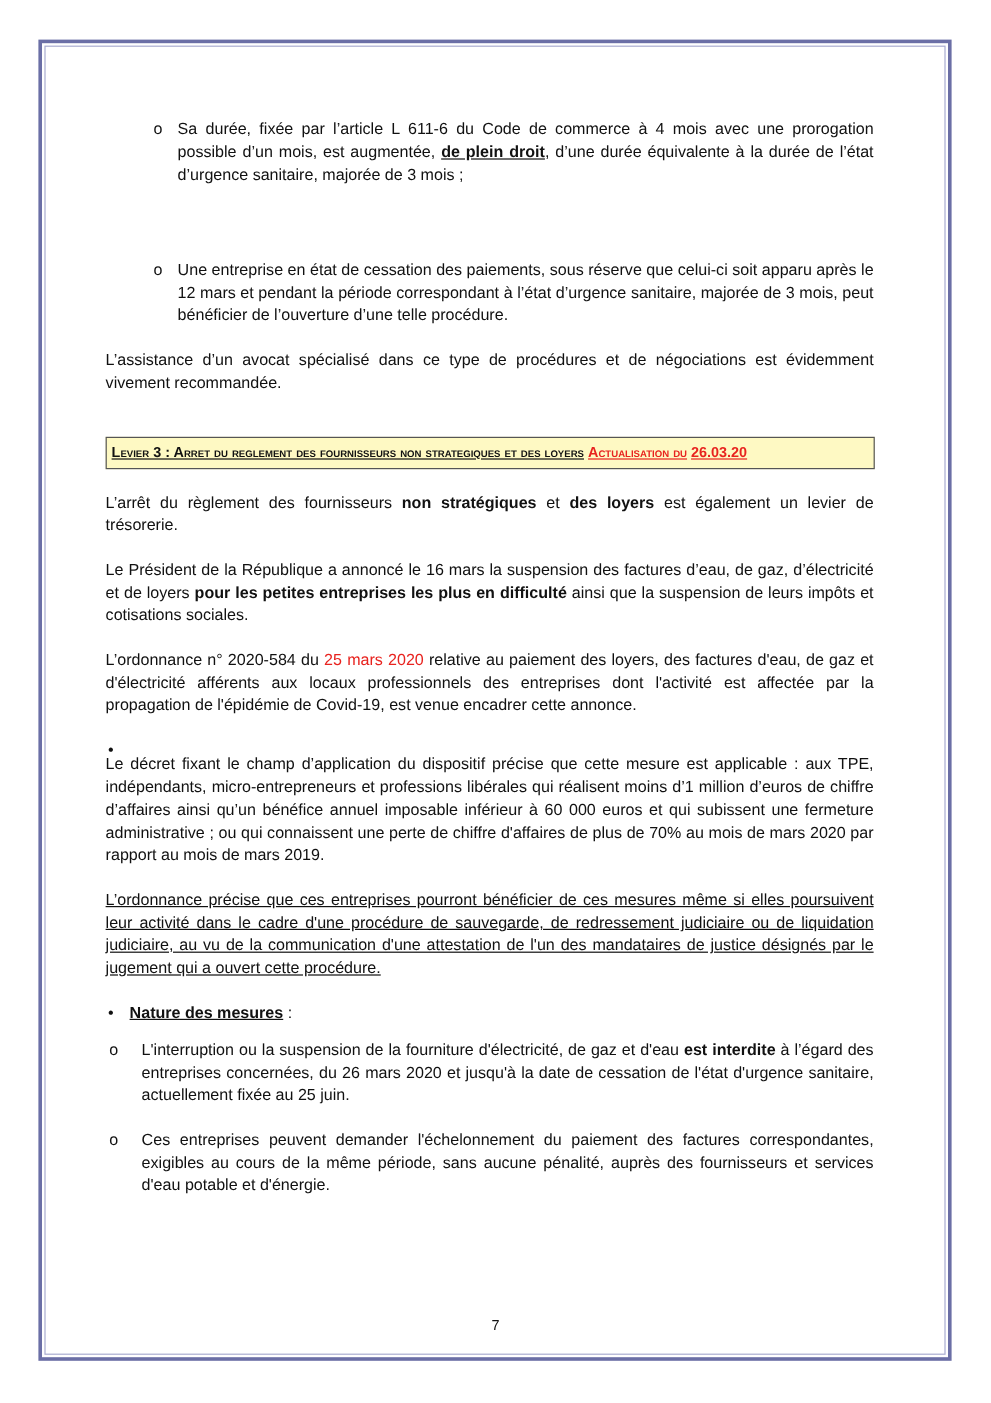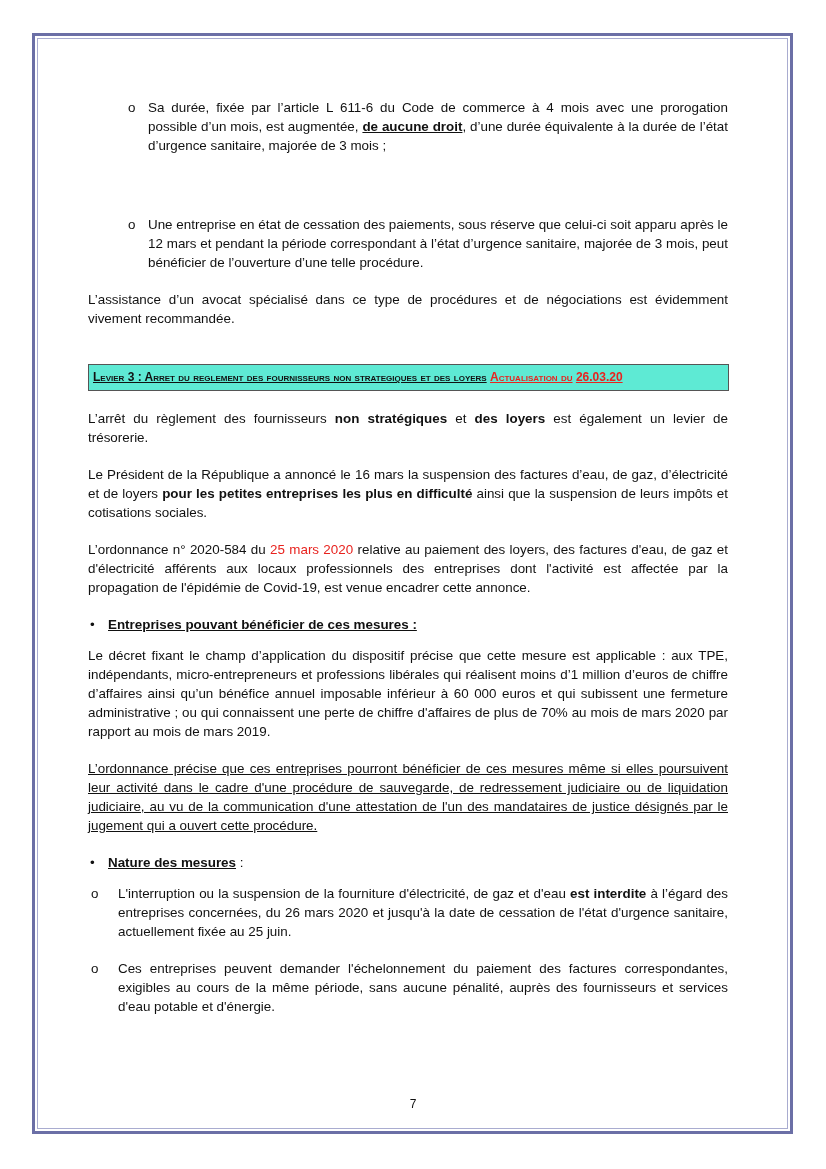--- a/index.html
+++ b/index.html
@@ -14,37 +14,37 @@
   p { margin:0; text-align:justify; }
   .sub { position:relative; padding-left:50px; text-indent:-20px; text-align:justify; margin:0; }
   .sub .mk { display:inline-block; width:20px; text-indent:0; }
   .sub2 { position:relative; padding-left:30px; text-align:justify; margin:0; }
   .sub2 .mk { position:absolute; left:3px; top:0; }
   .gap { height:18px; }
   .gap-s { height:12px; }
   b { font-weight:bold; }
   .u { text-decoration:underline; }
   .red { color:#e8231f; }
-  .lever { background:#5eead4; border:1px solid #555; padding:3px 4px 3px 4px; margin-left:-10px; margin-right:-1px;
+  .lever { background:#fef9c3; border:1px solid #555; padding:3px 4px 3px 4px; margin-left:-10px; margin-right:-1px;
            font-size:12px; line-height:19px; text-align:justify; font-weight:bold; }
   .lever .sc { font-variant:small-caps; text-decoration:underline; }
   .lever .red { text-decoration:underline; }
   .bullet { position:relative; padding-left:20px; margin:0; }
   .bullet .dot { position:absolute; left:2px; top:0; }
   .pagenum { position:absolute; left:0; width:826px; top:1097px; text-align:center; font-size:12px; }
 </style>
 </head>
 <body>
 
 <div class="frame-outer"></div>
 <div class="frame-inner"></div>
 
 <div class="content">
 
-  <p class="sub"><span class="mk">o</span><span>Sa durée, fixée par l’article L 611-6 du Code de commerce à 4 mois avec une prorogation possible d’un mois, est augmentée, </span><b class="u">de aucune droit</b><span>, d’une durée équivalente à la durée de l’état d’urgence sanitaire, majorée de 3 mois ;</span></p>
+  <p class="sub"><span class="mk">o</span><span>Sa durée, fixée par l’article L 611-6 du Code de commerce à 4 mois avec une prorogation possible d’un mois, est augmentée, </span><b class="u">de plein droit</b><span>, d’une durée équivalente à la durée de l’état d’urgence sanitaire, majorée de 3 mois ;</span></p>
   <div class="gap"></div>
   <div class="gap-s"></div>
   <div class="gap"></div>
   <div class="gap-s"></div>
   <p class="sub"><span class="mk">o</span><span>Une entreprise en état de cessation des paiements, sous réserve que celui-ci soit apparu après le 12 mars et pendant la période correspondant à l’état d’urgence sanitaire, majorée de 3 mois, peut bénéficier de l’ouverture d’une telle procédure.</span></p>
   <div class="gap"></div>
   <p style="margin-left:-10px;">L’assistance d’un avocat spécialisé dans ce type de procédures et de négociations est évidemment vivement recommandée.</p>
   <div class="gap"></div>
   <div class="gap"></div>
 
@@ -57,21 +57,21 @@
 
   <p style="margin-left:-10px;"><span>L’arrêt du règlement des fournisseurs </span><b>non stratégiques</b><span> et </span><b>des loyers</b><span> est également un levier de trésorerie.</span></p>
   <div class="gap"></div>
 
   <p style="margin-left:-10px;"><span>Le Président de la République a annoncé le 16 mars la suspension des factures d’eau, de gaz, d’électricité et de loyers </span><b>pour les petites entreprises les plus en difficulté</b><span> ainsi que la suspension de leurs impôts et cotisations sociales.</span></p>
   <div class="gap"></div>
 
   <p style="margin-left:-10px;"><span>L’ordonnance n° 2020-584 du </span><span class="red">25 mars 2020</span><span> relative au paiement des loyers, des factures d'eau, de gaz et d'électricité afférents aux locaux professionnels des entreprises dont l'activité est affectée par la propagation de l'épidémie de Covid-19, est venue encadrer cette annonce.</span></p>
   <div class="gap"></div>
 
-  <p class="bullet" style="margin-left:-10px;"><span class="dot">•</span><b class="u">Entreprises pouvant bénéficier de ces mesures :</b></p>
+  <p class="bullet" style="margin-left:-10px;"><span class="dot">•</span></p>
   <div class="gap-s"></div>
   <p style="margin-left:-10px;">Le décret fixant le champ d’application du dispositif précise que cette mesure est applicable : aux TPE, indépendants, micro-entrepreneurs et professions libérales qui réalisent moins d’1 million d’euros de chiffre d’affaires ainsi qu’un bénéfice annuel imposable inférieur à 60 000 euros et qui subissent une fermeture administrative ; ou qui connaissent une perte de chiffre d'affaires de plus de 70% au mois de mars 2020 par rapport au mois de mars 2019.</p>
   <div class="gap"></div>
   <p style="margin-left:-10px;text-decoration:underline;">L’ordonnance précise que ces entreprises pourront bénéficier de ces mesures même si elles poursuivent leur activité dans le cadre d'une procédure de sauvegarde, de redressement judiciaire ou de liquidation judiciaire, au vu de la communication d'une attestation de l'un des mandataires de justice désignés par le jugement qui a ouvert cette procédure.</p>
   <div class="gap"></div>
 
   <p class="bullet" style="margin-left:-10px;"><span class="dot">•</span><b class="u">Nature des mesures</b><span> :</span></p>
   <div class="gap-s"></div>
   <p class="sub2" style="margin-left:-10px;"><span class="mk">o</span><span>L'interruption ou la suspension de la fourniture d'électricité, de gaz et d'eau </span><b>est interdite</b><span> à l’égard des entreprises concernées, du 26 mars 2020 et jusqu'à la date de cessation de l'état d'urgence sanitaire, actuellement fixée au 25 juin.</span></p>
   <div class="gap"></div>

